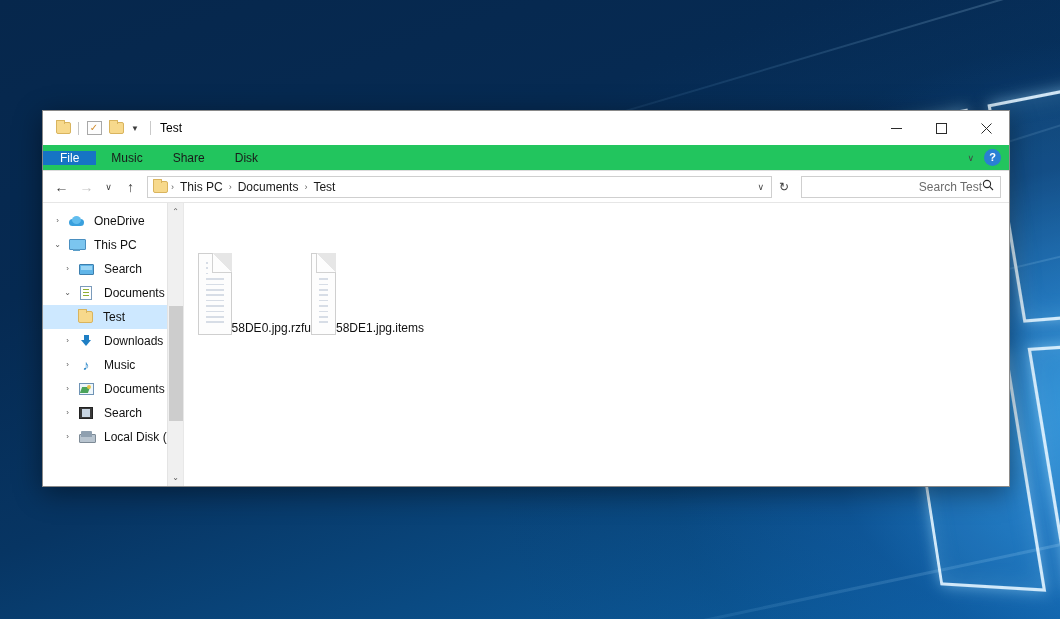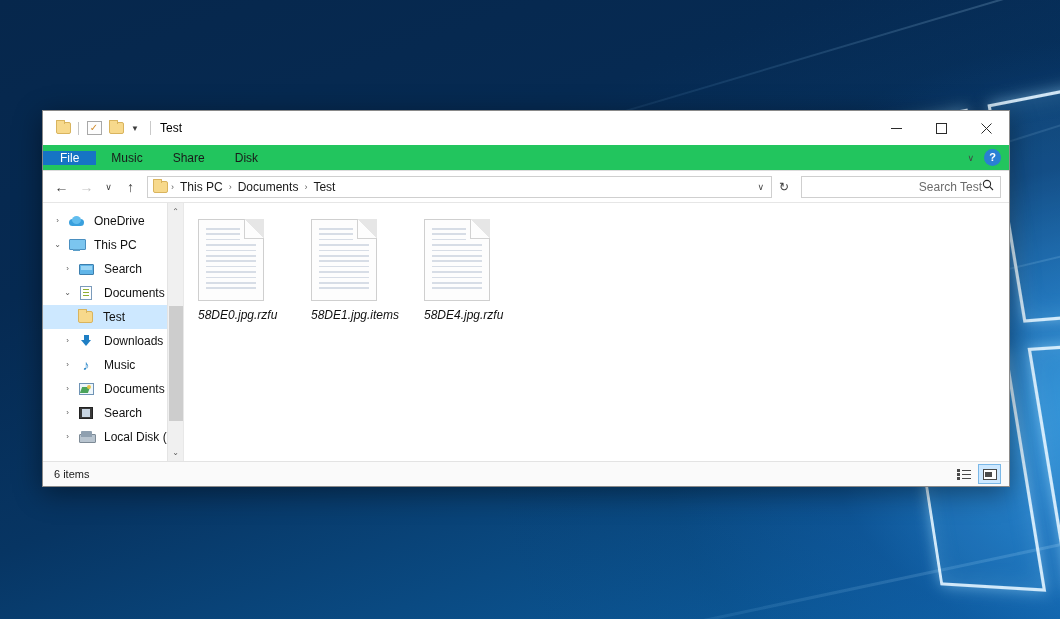--- a/index.html
+++ b/index.html
@@ -244,24 +244,23 @@
   .content {
     flex: 1; background: #fff; position: relative;
     padding: 12px 10px 0 14px;
     display: flex; flex-wrap: wrap;
     align-content: flex-start;
     gap: 0;
     min-width: 0;
   }
   .tile {
     width: 113px; height: 120px;
-    display: flex; flex-direction: column;
-    align-items: flex-start;
+    display: flex; flex-direction: row;
+    align-items: flex-end;
     padding-top: 4px;
-    font-style: italic;
   }
   .doc-icon {
     width: 66px; height: 82px;
     position: relative;
     background: #fdfdfd;
     border: 1px solid #cfcfcf;
     border-top-right-radius: 0;
     box-shadow: 0 0 0 0 transparent;
   }
   .doc-icon .fold {
@@ -621,44 +620,18 @@
           <div class="tile-label">58DE0.jpg.rzfu</div>
         </div>
         <div class="tile">
           <div class="doc-icon">
             <div class="lines"></div>
               <div class="lines-mask"></div>
               <div class="fold"></div>
           </div>
           <div class="tile-label">58DE1.jpg.items</div>
         </div>
-        <div class="tile">
-          <div class="doc-icon">
-            <div class="lines"></div>
-              <div class="lines-mask"></div>
-              <div class="fold"></div>
-          </div>
-          <div class="tile-label">58DE4.jpg.rzfu</div>
-        </div>
       </div>
     </div>
 
-    <div class="statusbar">
-      <span>6 items</span>
-      <div class="status-right">
-        <div class="viewbtn">
-          <span class="g-details">
-            <i class="d1"></i>
-              <i class="d2"></i>
-              <i class="d3"></i>
-            <i class="l1"></i>
-              <i class="l2"></i>
-              <i class="l3"></i>
-          </span>
-        </div>
-        <div class="viewbtn active">
-          <span class="g-large"></span>
-        </div>
-      </div>
-    </div>
 
   </div>
 </div>
 
 </body></html>

